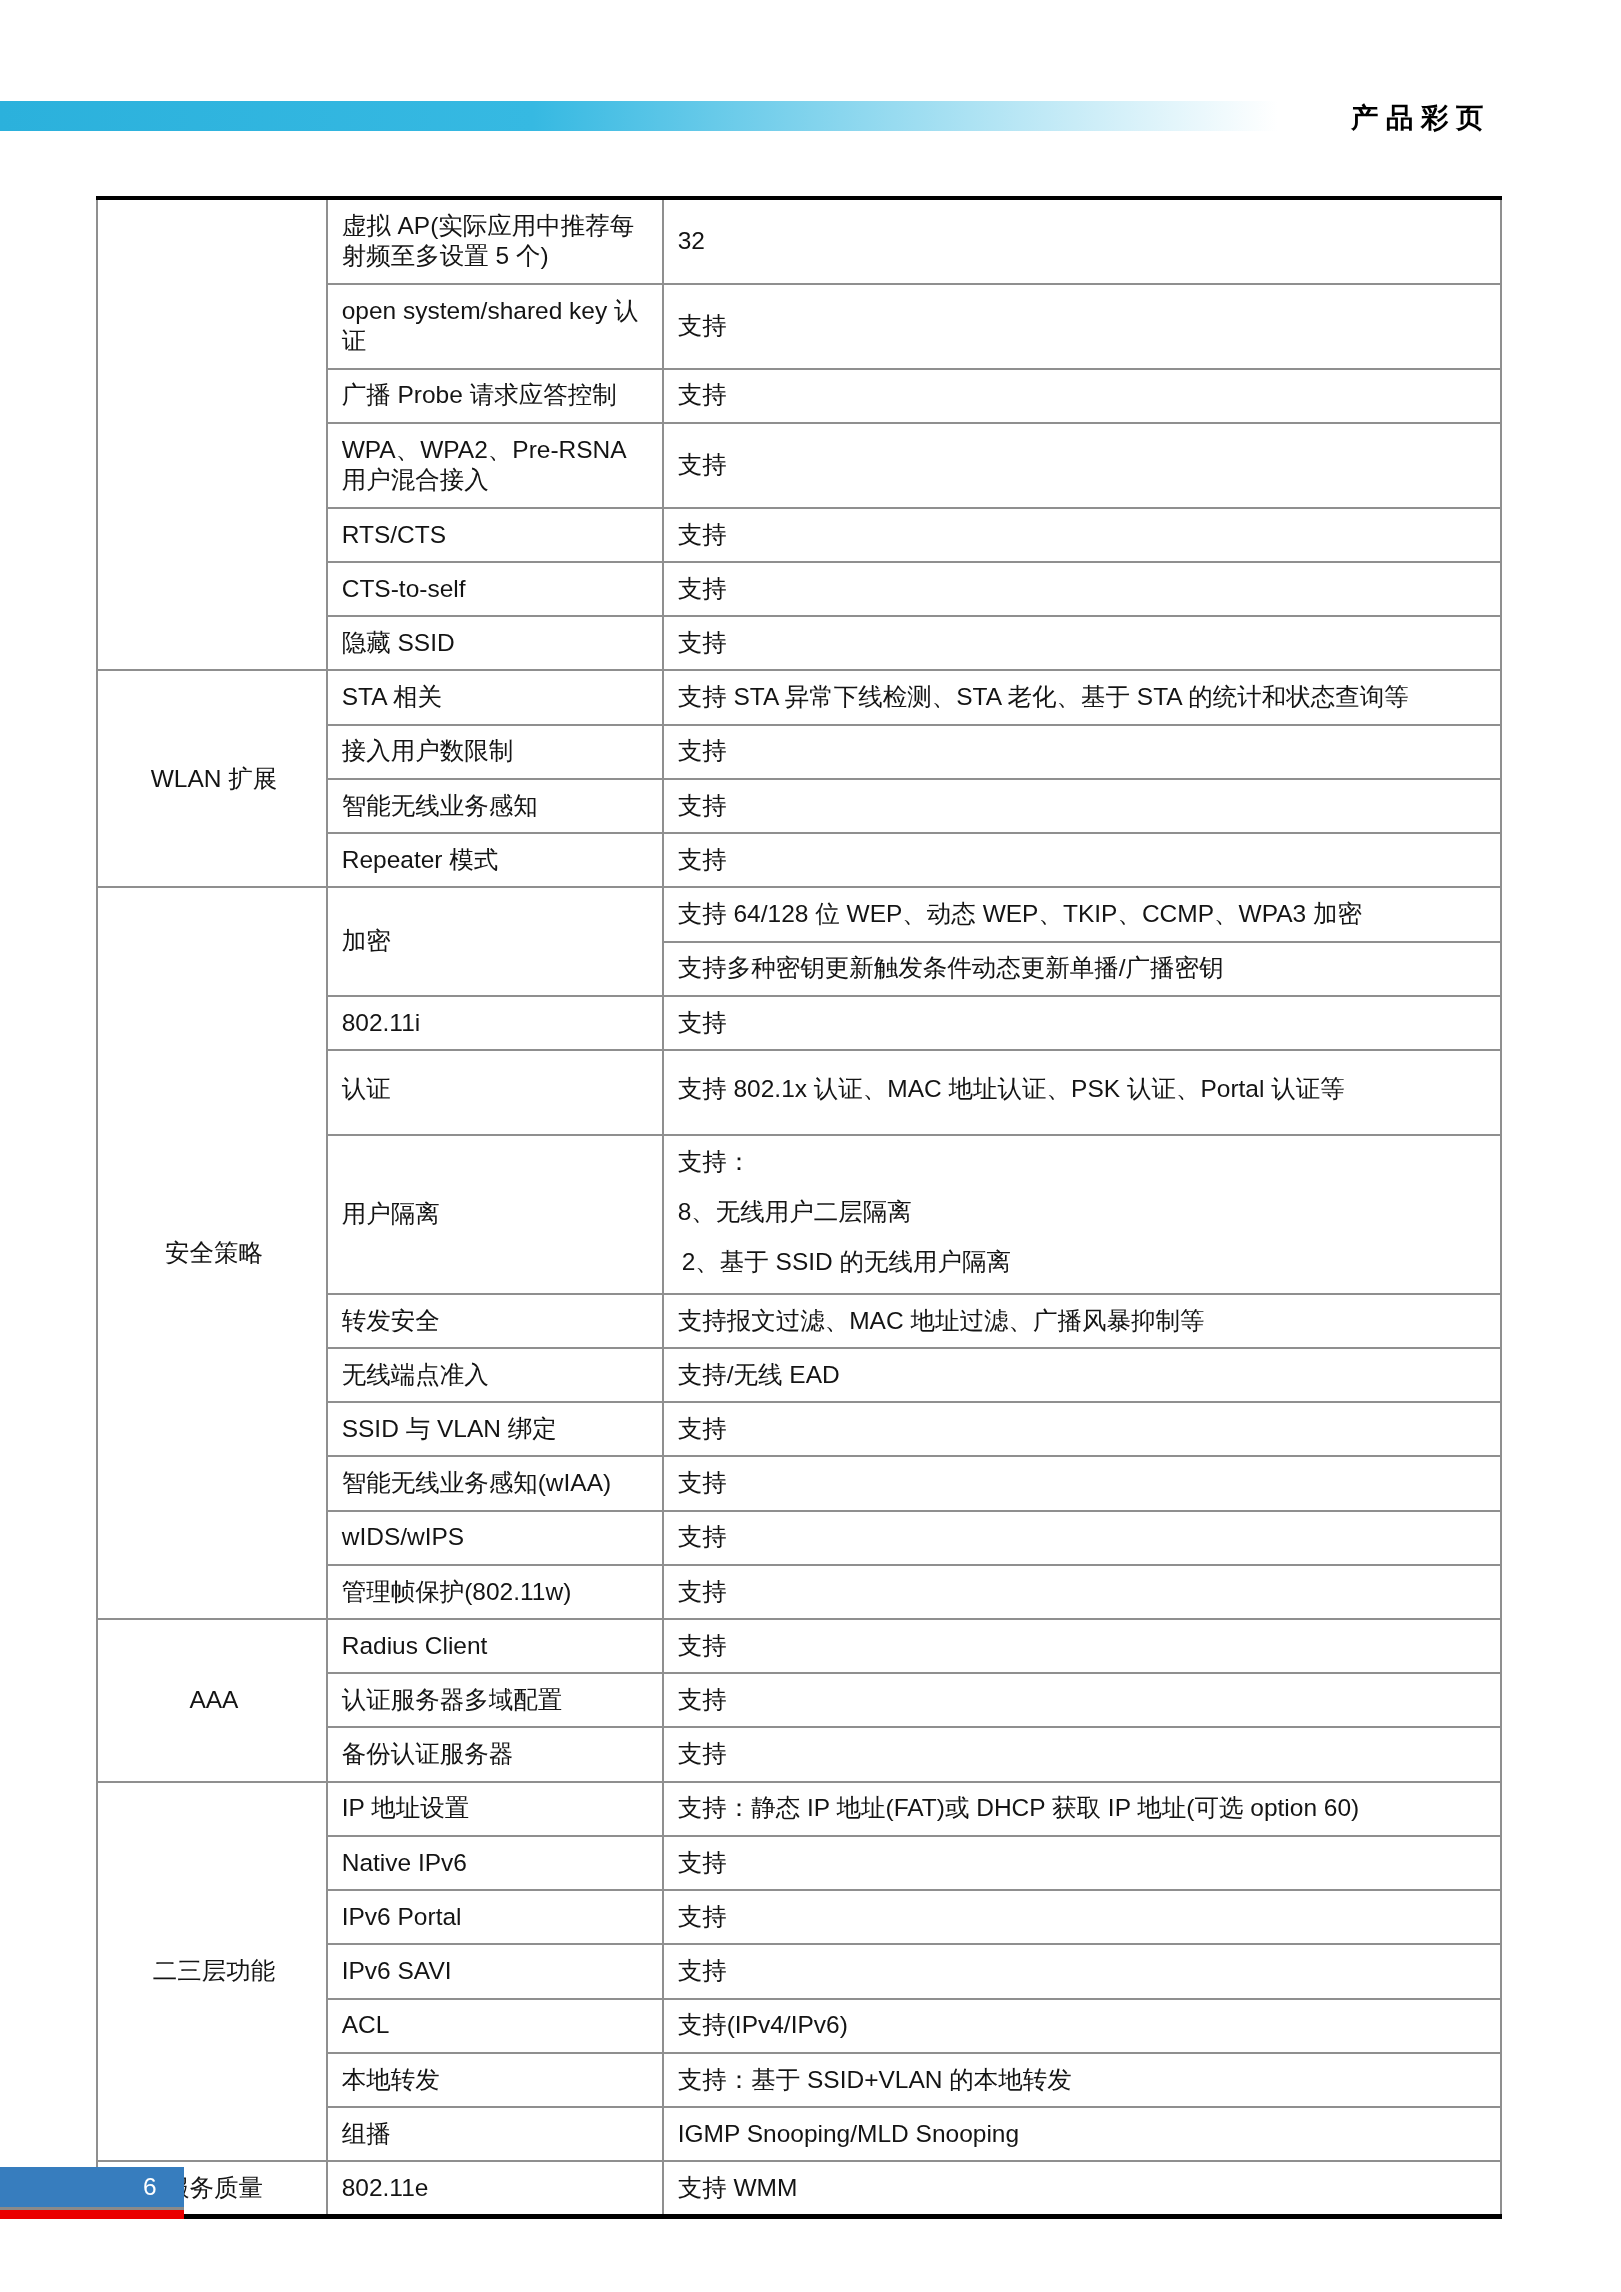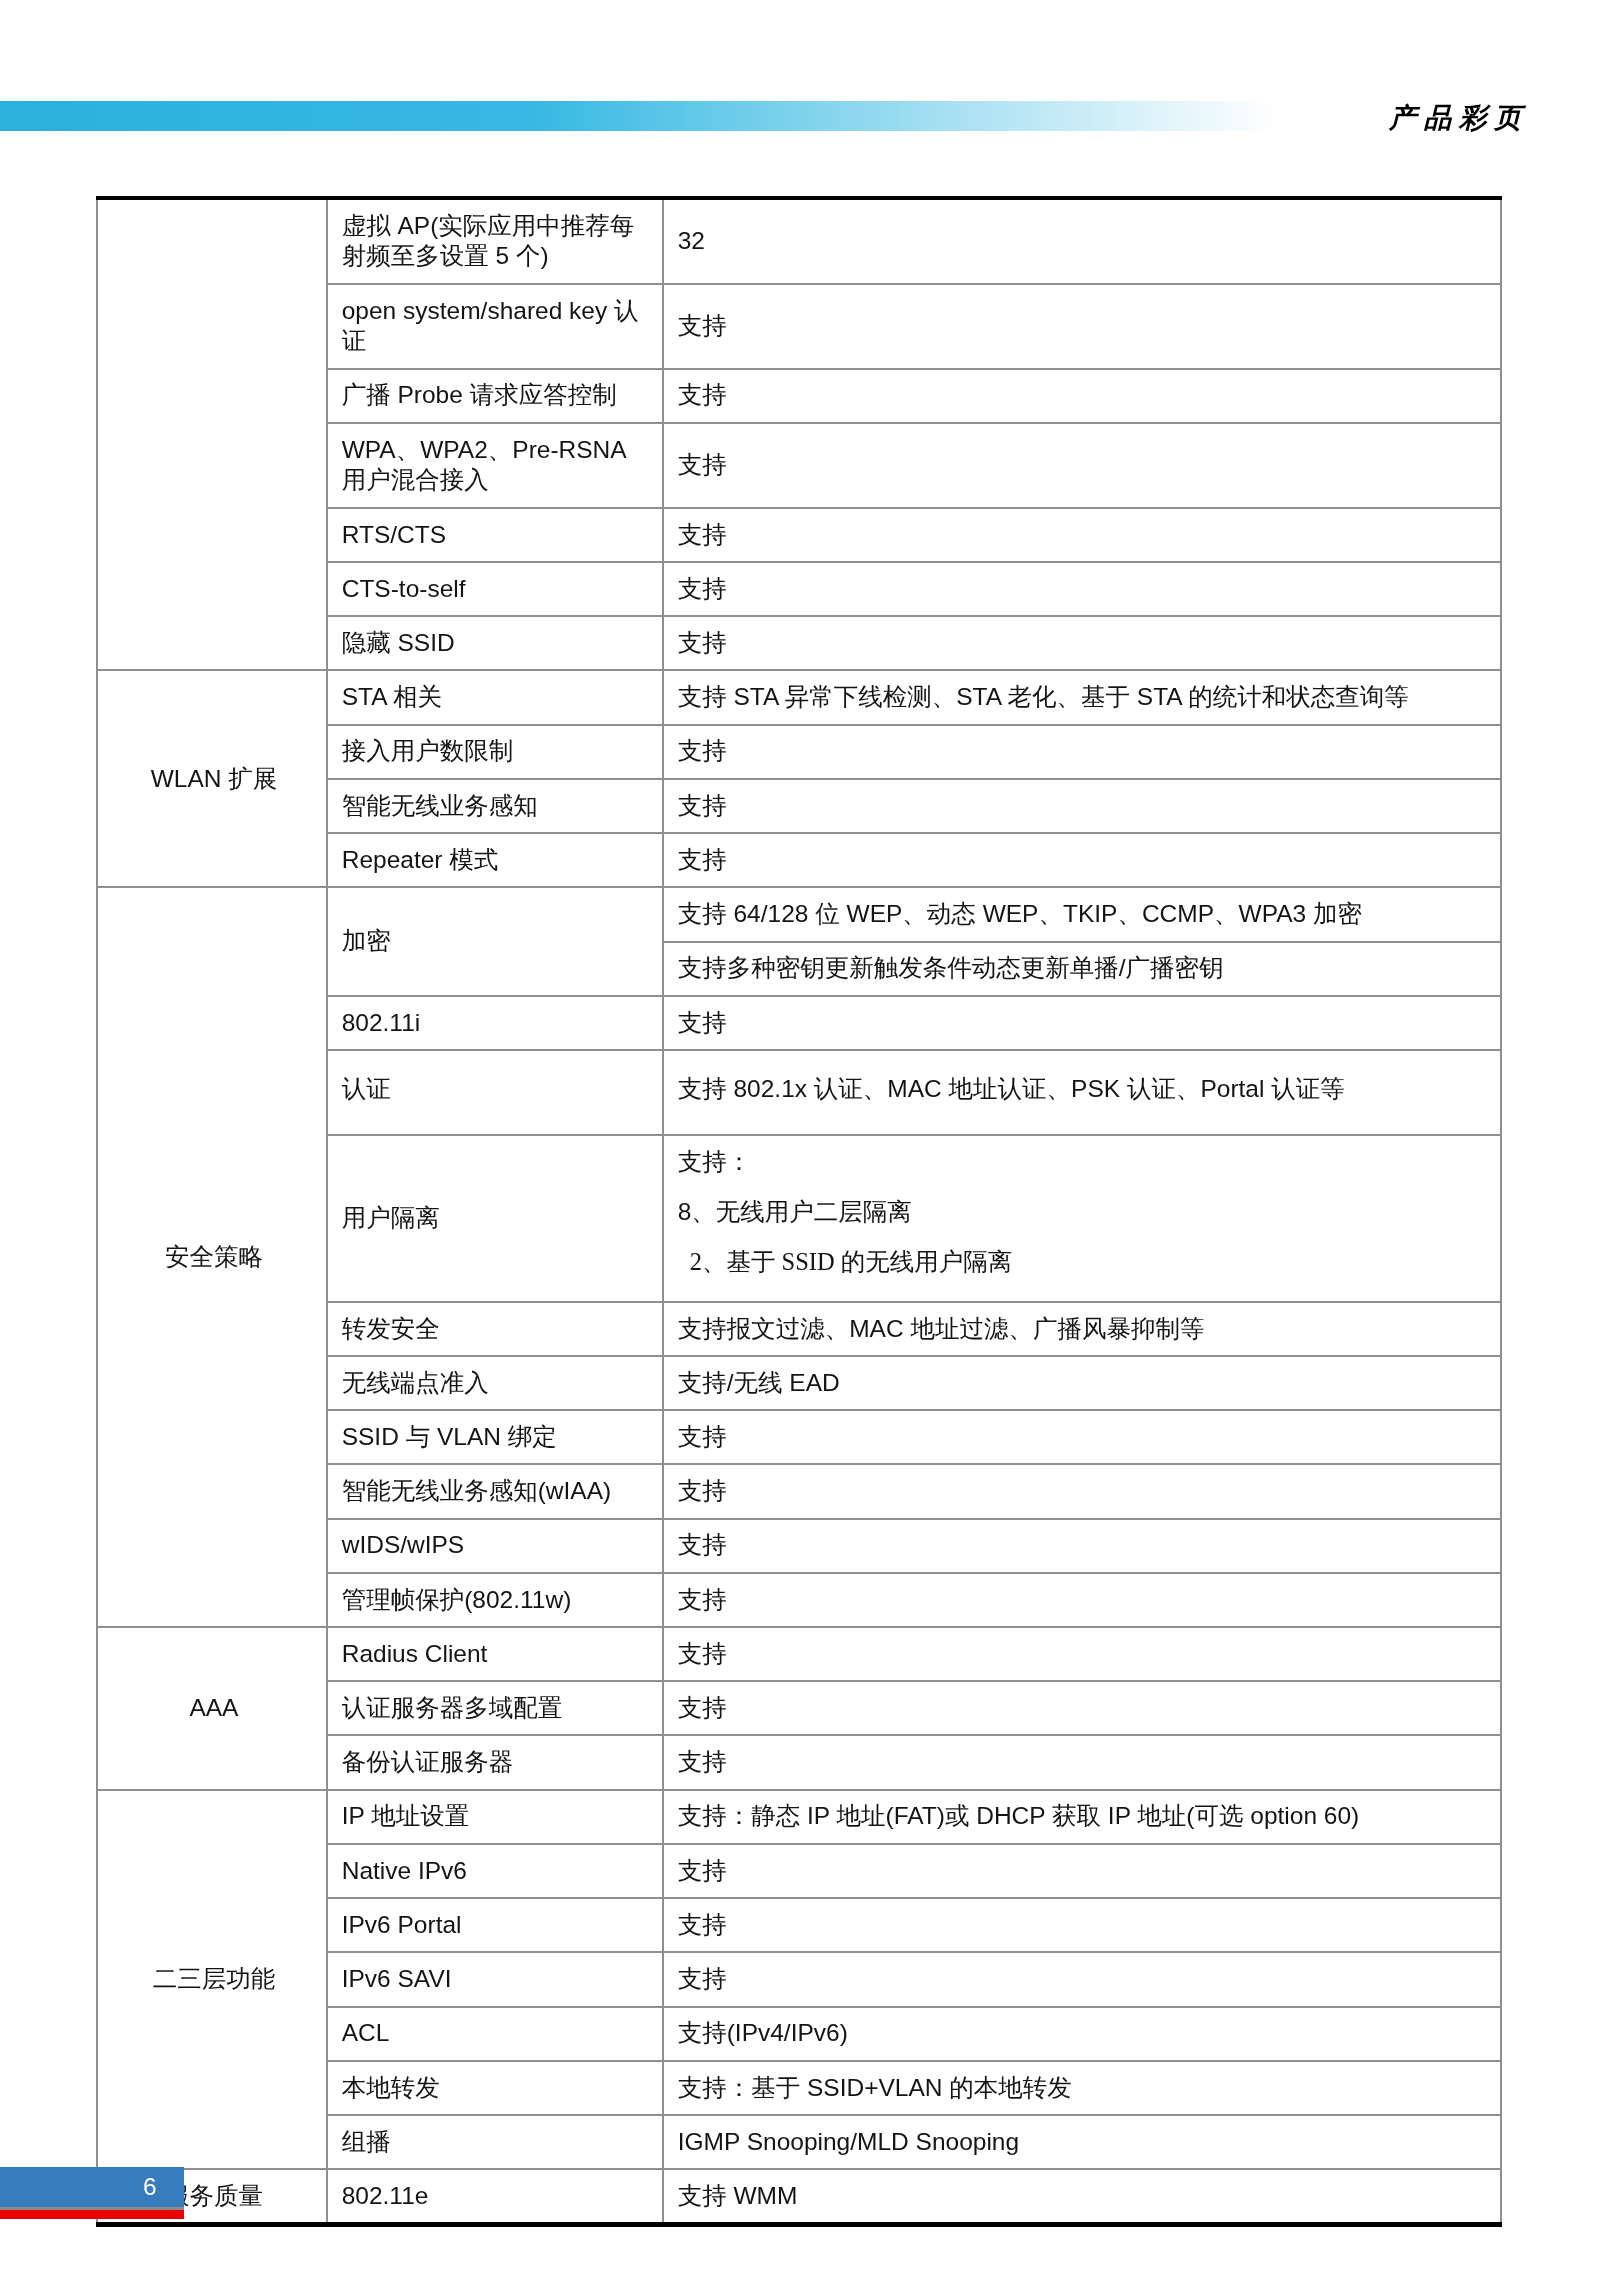--- a/index.html
+++ b/index.html
@@ -11,25 +11,24 @@
     color: #141414;
   }
 
   
   .header-bar {
     position: absolute; left: 0; top: 101px;
     width: 1331px; height: 30px;
     background: linear-gradient(to right, #2bb1dc 0%, #36b9e2 40%, #ffffff 96%);
   }
   .page-title {
-    position: absolute; left: 1389px; top: 99px;
+    position: absolute; left: 1351px; top: 99px;
     width: 157px; height: 37px; line-height: 37px;
     font-size: 27.4px; font-weight: bold; color: #000;
     white-space: pre;
-    font-style: italic;
   }
 
   
   .spec-table {
     position: absolute; left: 96px; top: 196px;
     width: 1405px;
     border-collapse: collapse; table-layout: fixed;
     font-size: 24.5px;
     border-top: 4.9px solid #000;
     border-bottom: 5.9px solid #000;
@@ -41,21 +40,21 @@
     padding: 10.8px 13.7px;
     vertical-align: middle;
     line-height: 1.25;
     word-break: break-word;
     background: #fff;
   }
   .spec-table tr.sec-start td { border-top: 2.9px solid #7d7d7d; }
   .spec-table td.cat { padding-left: 17.6px; text-align: center; }
   .spec-table td.tall { padding-top: 23.5px; padding-bottom: 29px; }
   .spec-table td.val p { margin: 0 0 19.6px 0; }
-  .spec-table td.val p:last-child { margin: 12px; font-family: Liberation Serif, serif; }
+  .spec-table td.val p:last-child { margin: 4px; }
 
   
   .footer-blue {
     position: absolute; left: 0; top: 2167px;
     width: 184px; height: 40px;
     background: #377dbe;
     color: #fff; font-size: 24.5px; line-height: 40px;
     text-align: right; padding-right: 27.4px;
     box-sizing: border-box;
   }

